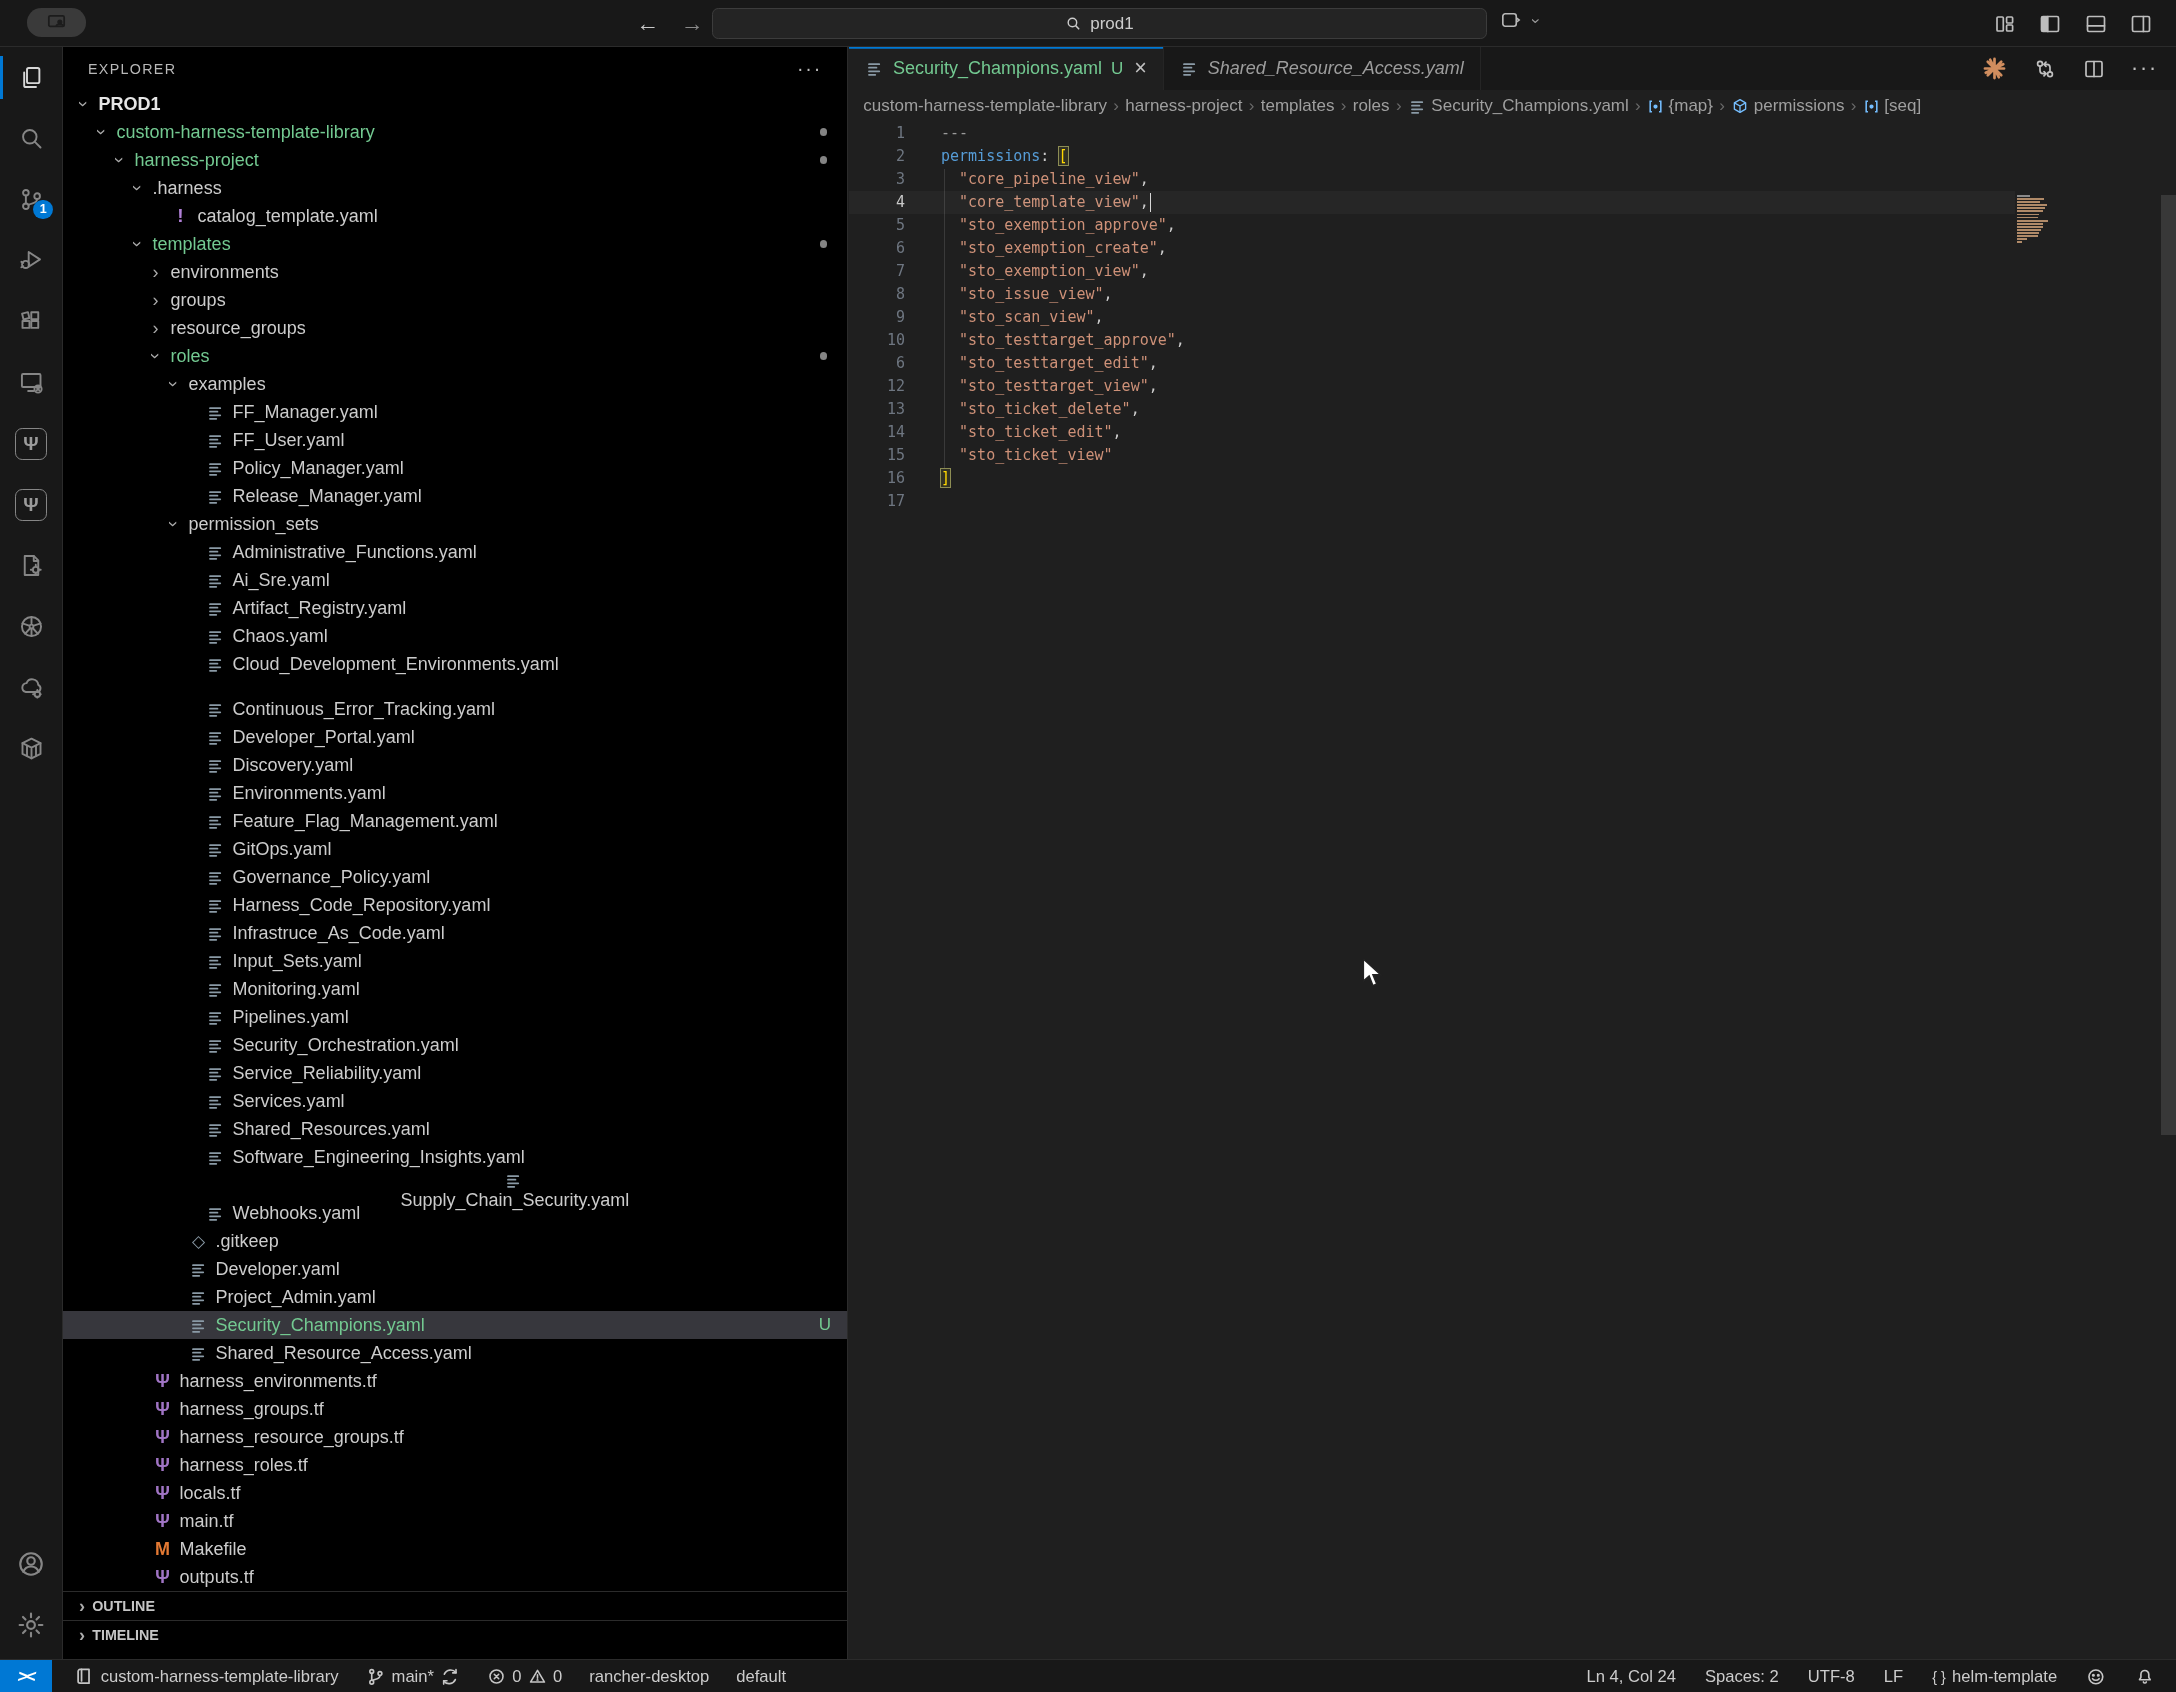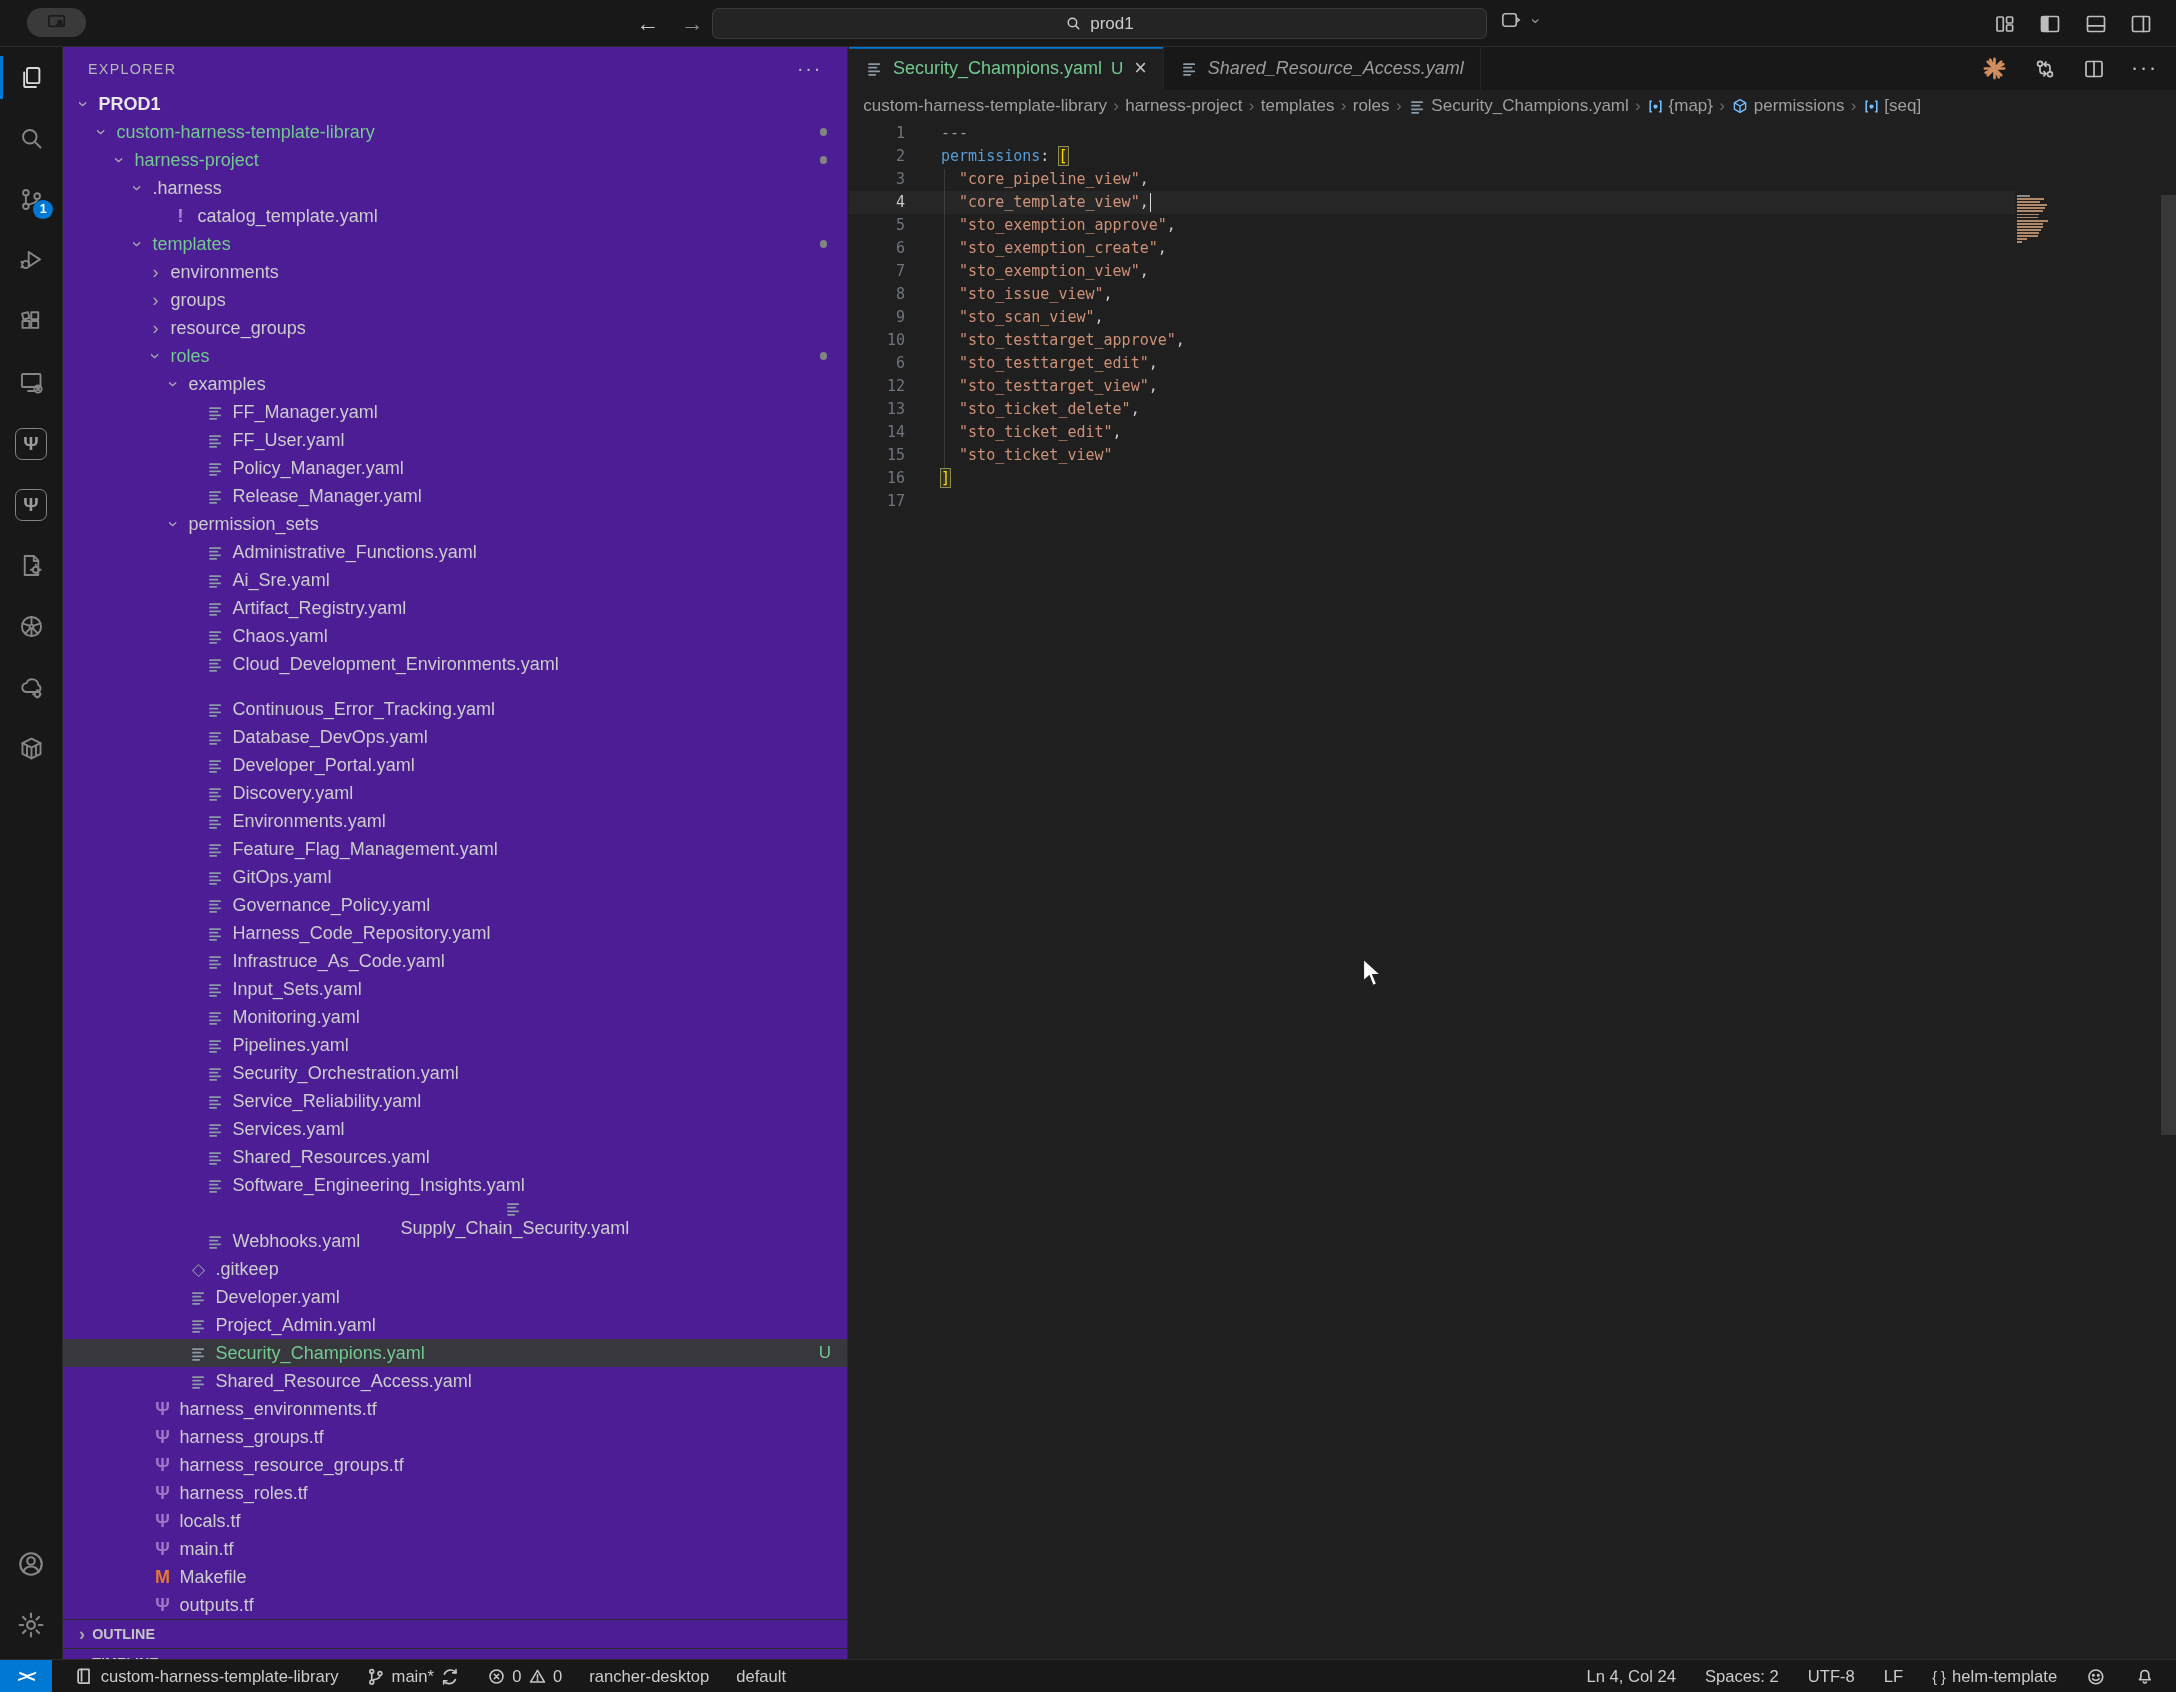--- a/index.html
+++ b/index.html
@@ -19,21 +19,21 @@
   
   #activitybar { position:absolute; left:0; top:47px; width:63px; height:1612px; background:#181818; border-right:0.9px solid #2b2b2b; }
   .ab-item { width:62px; height:61px; display:flex; align-items:center; justify-content:center; position:relative; color:#868686; cursor:pointer; }
   .ab-item.active { color:#d7d7d7; }
   .ab-item.active::before { content:""; position:absolute; left:0; top:9px; bottom:9px; width:2.7px; background:#0078d4; }
   .ab-badge { position:absolute; right:9px; bottom:10.7px; min-width:19.7px; height:19.7px; border-radius:9.9px; background:#0078d4; color:#fff; font-size:12.5px; display:flex; align-items:center; justify-content:center; font-weight:700; }
   .tfbox { width:32px; height:32px; border:1.8px solid #868686; border-radius:7.2px; display:flex; align-items:center; justify-content:center; color:#9b9b9b; font-size:19px; font-weight:700; }
   #ab-bottom { position:absolute; left:0; bottom:3.6px; width:62px; }
 
   
-  #sidebar { position:absolute; left:63px; top:47px; width:785px; height:1612px; background:#4c1d95; border-right:0.9px solid #2b2b2b; overflow:hidden; }
+  #sidebar { position:absolute; left:63px; top:47px; width:785px; height:1612px; background:#000000; border-right:0.9px solid #2b2b2b; overflow:hidden; }
   #sb-head { height:43px; display:flex; align-items:center; padding:0 25px; color:#b8b8b8; font-size:14.3px; letter-spacing:1.3px; }
   #sb-head .more { margin-left:auto; color:#bdbdbd; font-size:19.7px; letter-spacing:1.8px; cursor:pointer; }
   #tree { position:absolute; top:43px; left:0; right:0; }
   .row { height:28px; display:flex; align-items:center; font-size:18px; color:#cccccc; position:relative; cursor:pointer; white-space:nowrap; }
   .row.green .lbl { color:#73c991; }
   .row.root .lbl { font-weight:700; color:#e6e6e6; }
   .row.selected { background:#37373d; }
   .chev { width:23px; flex:none; display:flex; justify-content:center; color:#ababab; font-size:18px; line-height:1; }
   .chev.open { transform:rotate(90deg); }
   .fico { width:27px; flex:none; display:flex; justify-content:center; align-items:center; }
@@ -423,29 +423,20 @@
           </span>
           <span class="lbl">Continuous_Error_Tracking.yaml</span>
         </div>
         <div class="row" style="padding-left: 116px;">
           <span style="width: 23px; flex: 0 0 auto;"></span>
           <span class="fico">
             <svg class="i" width="19" height="19" viewBox="0 0 24 24" fill="none" stroke="#8a9aa6" stroke-width="2.2" stroke-linecap="round">
               <path d="M5 6.5h13 M5 11h9.5 M5 15.5h13 M5 20h8"></path>
             </svg>
           </span>
-          <span class="lbl">Database_DevOps.yaml</span>
-        </div>
-        <div class="row" style="padding-left: 116px;">
-          <span style="width: 23px; flex: 0 0 auto;"></span>
-          <span class="fico">
-            <svg class="i" width="19" height="19" viewBox="0 0 24 24" fill="none" stroke="#8a9aa6" stroke-width="2.2" stroke-linecap="round">
-              <path d="M5 6.5h13 M5 11h9.5 M5 15.5h13 M5 20h8"></path>
-            </svg>
-          </span>
           <span class="lbl">Developer_Portal.yaml</span>
         </div>
         <div class="row" style="padding-left: 116px;">
           <span style="width: 23px; flex: 0 0 auto;"></span>
           <span class="fico">
             <svg class="i" width="19" height="19" viewBox="0 0 24 24" fill="none" stroke="#8a9aa6" stroke-width="2.2" stroke-linecap="round">
               <path d="M5 6.5h13 M5 11h9.5 M5 15.5h13 M5 20h8"></path>
             </svg>
           </span>
           <span class="lbl">Discovery.yaml</span>

